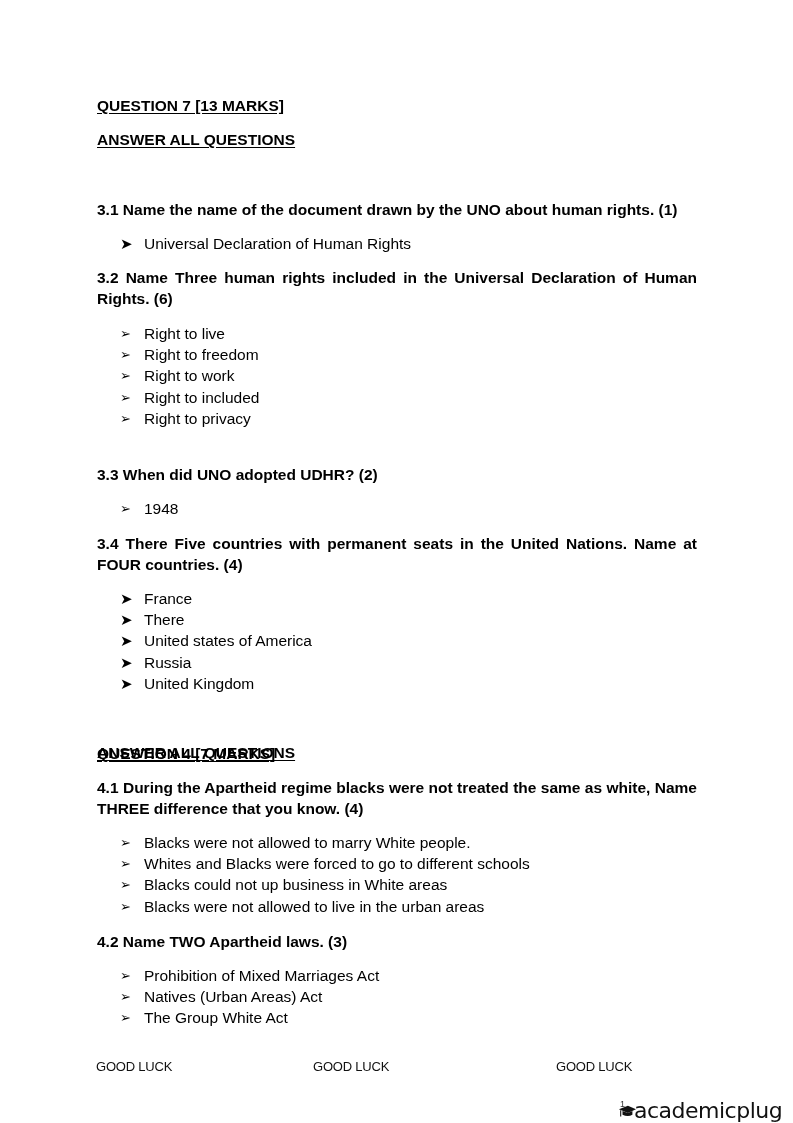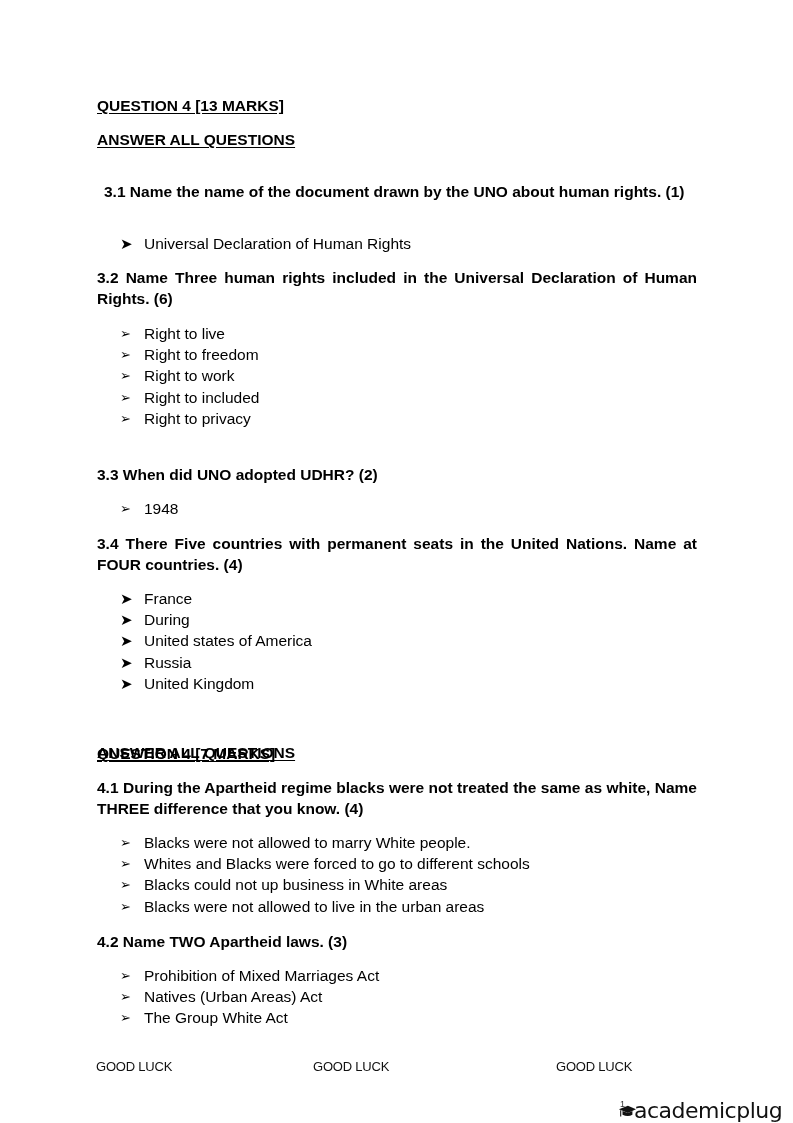--- a/index.html
+++ b/index.html
@@ -24,24 +24,24 @@
   .logo { left: 618px; top: 1093px; height: 30px; display: flex; align-items: flex-end; }
   .logo-text { font-family: "DejaVu Sans", sans-serif; font-size: 22px; line-height: 24px; letter-spacing: -0.5px; color: #111; }
   .page-num { position: absolute; left: 2px; top: 6px; font-size: 9px; color: #333; }
   .cap-icon { display: inline-block; width: 18px; height: 18px; margin-right: -2px; position: relative; top: -2px; }
 </style>
 </head>
 <body>
 
 <div class="page">
 
-  <div class="abs heading" style="top:96px;">QUESTION 4 [13 MARKS]</div>
+  <div class="abs heading" style="top:96px;">QUESTION 7 [13 MARKS]</div>
   <div class="abs heading" style="top:130px;">ANSWER ALL QUESTIONS</div>
 
-  <div class="abs question q-single" style="top:181px;margin-left:7px;">3.1 Name the name of the document drawn by the UNO about human rights. (1)</div>
+  <div class="abs question q-single" style="top:199px;">3.1 Name the name of the document drawn by the UNO about human rights. (1)</div>
   <ul class="answers" style="top:233px;">
     <li>
       <span class="bullet solid">➤</span>
       <span>Universal Declaration of  Human Rights</span>
     </li>
   </ul>
 
   <div class="abs question" style="top:267px;">3.2 Name Three human rights included in the Universal Declaration of Human Rights. (6)</div>
   <ul class="answers" style="top:323px;">
     <li><span class="bullet outline">➢</span><span>Right to live</span></li>
@@ -52,21 +52,21 @@
   </ul>
 
   <div class="abs question q-single" style="top:464px;">3.3 When did UNO adopted UDHR? (2)</div>
   <ul class="answers" style="top:498px;">
     <li><span class="bullet outline">➢</span><span>1948</span></li>
   </ul>
 
   <div class="abs question" style="top:533px;">3.4 There Five countries with permanent seats in the United Nations. Name at FOUR countries. (4)</div>
   <ul class="answers" style="top:588px;">
     <li><span class="bullet solid">➤</span><span>France</span></li>
-    <li><span class="bullet solid">➤</span><span>During</span></li>
+    <li><span class="bullet solid">➤</span><span>There</span></li>
     <li><span class="bullet solid">➤</span><span>United states of America</span></li>
     <li><span class="bullet solid">➤</span><span>Russia</span></li>
     <li><span class="bullet solid">➤</span><span>United Kingdom</span></li>
   </ul>
 
   <div class="abs heading" style="top:744px;">QUESTION 4 [7 MARKS]</div>
   <div class="abs heading" style="top:743px;">ANSWER ALL QUESTIONS</div>
 
   <div class="abs question" style="top:777px;">4.1 During the Apartheid regime blacks were not treated the same as white, Name THREE difference that you know. (4)</div>
   <ul class="answers" style="top:832px;">

